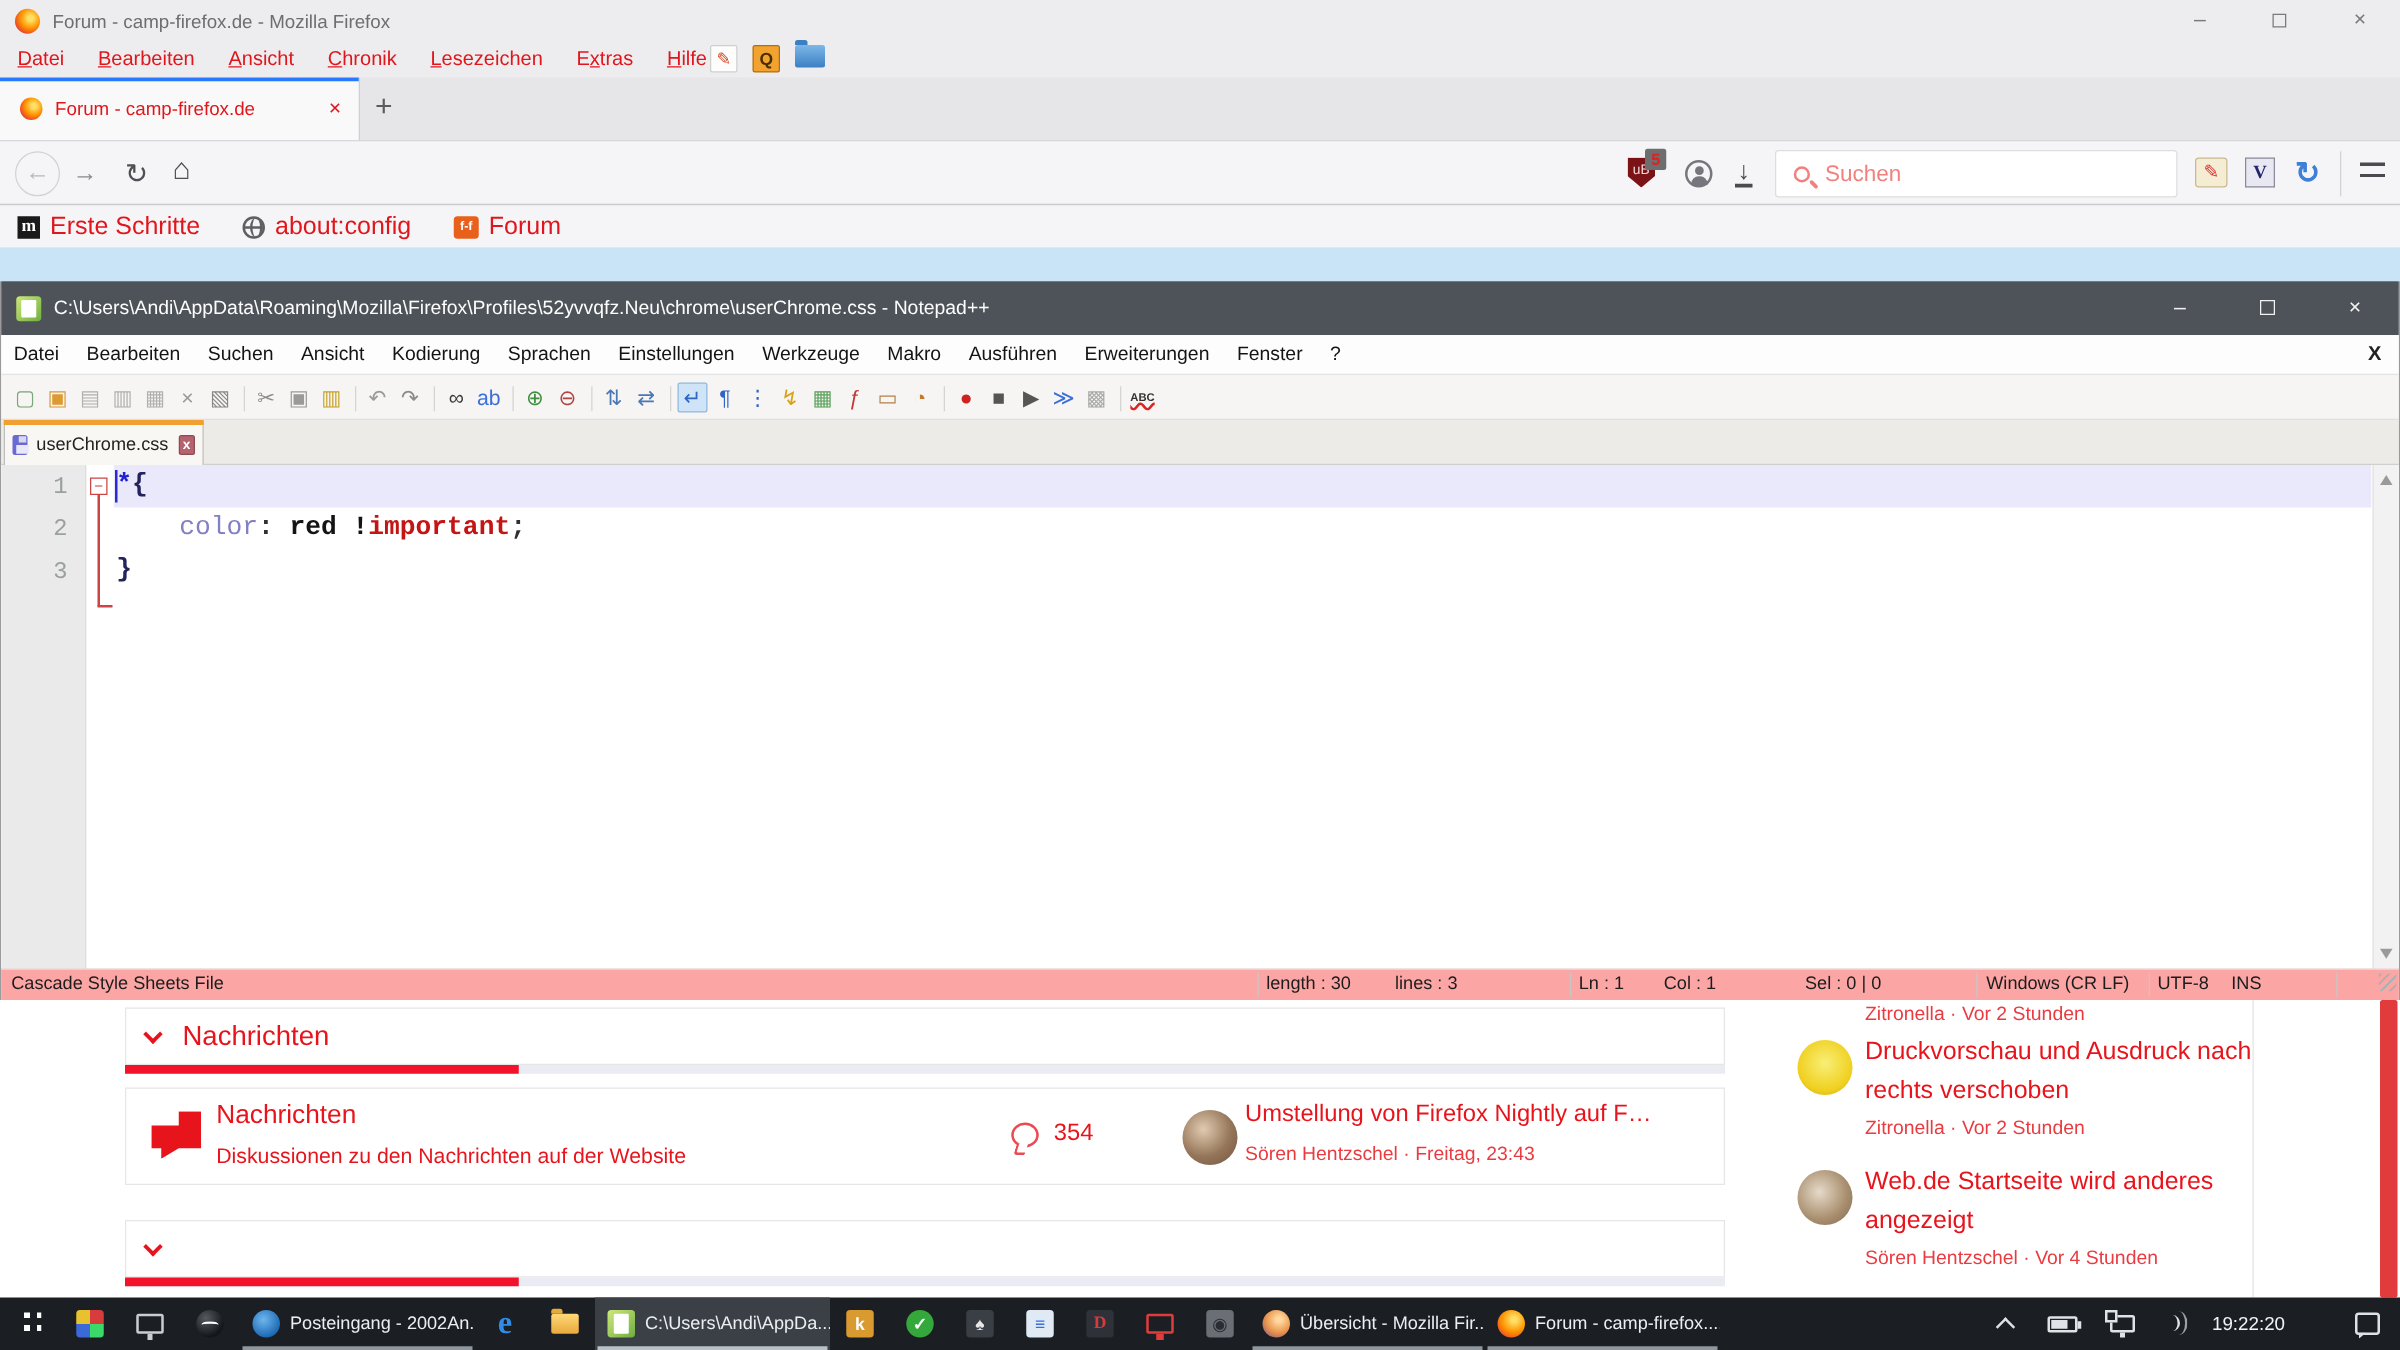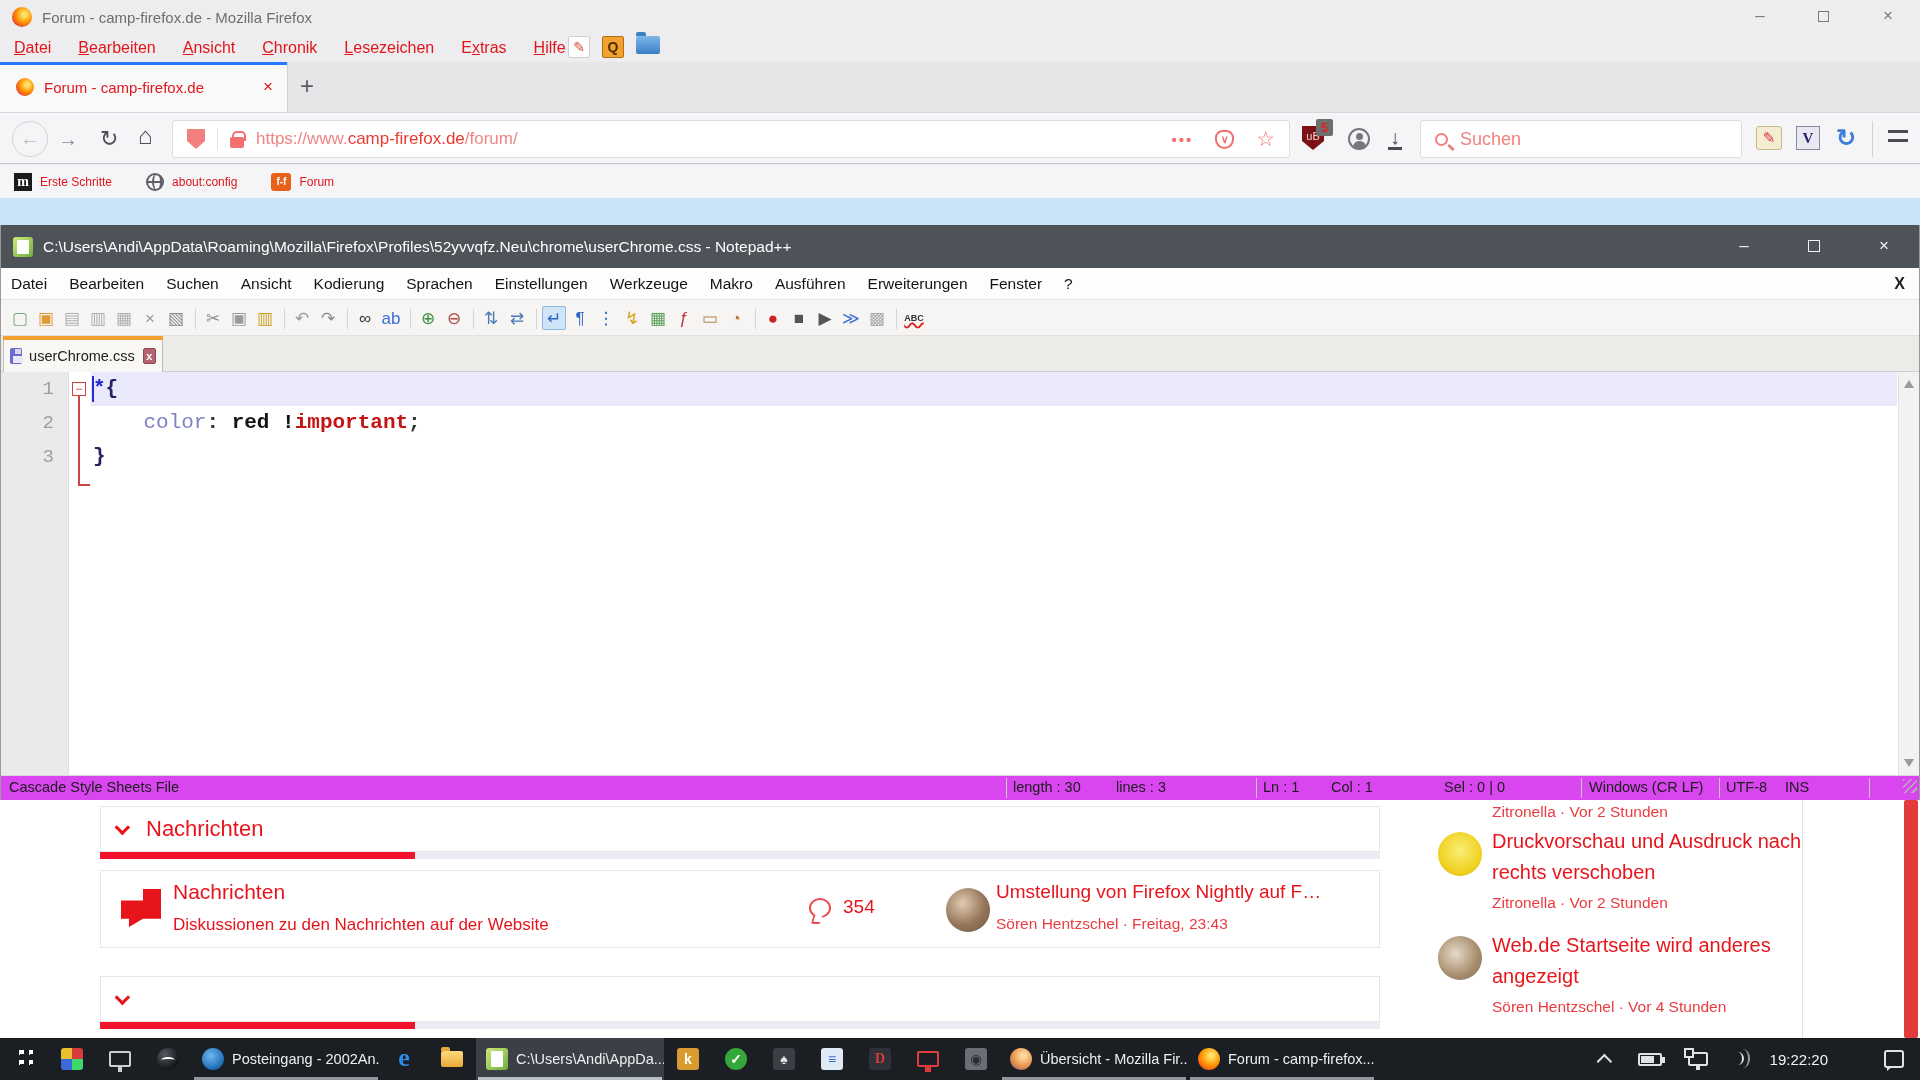--- a/index.html
+++ b/index.html
@@ -56,21 +56,21 @@
   .icon-magnifier::after{content:"";position:absolute;left:10px;top:11px;width:8px;height:3px;background:#f2807f;transform:rotate(45deg);border-radius:2px;}
   .search-input{border:none;outline:none;margin-left:12px;width:240px;font-size:18px;color:#ea3a34;background:transparent;}
   .search-input::placeholder{color:#f2807f;opacity:1;}
   .icon-userscript{position:absolute;left:1756px;top:13px;width:26px;height:24px;background:#f5ecd4;border:1px solid #c9b98a;border-radius:3px;color:#d33;font-size:15px;text-align:center;line-height:22px;}
   .icon-vbox{position:absolute;left:1796px;top:13px;width:24px;height:24px;background:#e8e8f2;border:1px solid #8a8a9a;color:#24246e;font-weight:bold;font-size:15px;text-align:center;line-height:22px;font-family:"Liberation Serif",serif;}
   .icon-swirl{position:absolute;left:1836px;top:11px;color:#3f7fd6;font-size:24px;font-weight:bold;}
   .nav-sep{position:absolute;left:1872px;top:8px;width:1px;height:36px;background:#d2d2d6;}
   .icon-hamburger{position:absolute;left:1888px;top:17px;width:20px;height:16px;background:repeating-linear-gradient(#4a4a50 0 3px,transparent 3px 9px);}
   .ff-bookmarks{position:absolute;left:0;top:165px;width:100%;height:33px;background:#f5f5f7;display:flex;align-items:center;padding-left:14px;}
   .bm-item{display:flex;align-items:center;margin-right:34px;}
-  .bm-label{color:#e0161c;font-size:12px;margin-left:8px;}
+  .bm-label{color:#e0161c;font-size:20px;margin-left:8px;}
   .icon-m{width:18px;height:18px;background:#1a1a1a;color:#fff;font-family:"Liberation Serif",serif;font-weight:bold;font-size:14px;text-align:center;line-height:18px;}
   .icon-globe{position:relative;width:18px;height:18px;border:2px solid #5f5f64;border-radius:50%;}
   .icon-globe::before{content:"";position:absolute;left:-1px;top:6px;width:16px;height:2px;background:#5f5f64;}
   .icon-globe::after{content:"";position:absolute;left:4px;top:-1px;width:6px;height:16px;border:2px solid #5f5f64;border-radius:50%;border-top:none;border-bottom:none;}
   .icon-ff-fav{width:20px;height:18px;background:#e8611c;border-radius:3px;color:#fff;font-size:10px;font-weight:bold;text-align:center;line-height:18px;}
   .page-strip{position:absolute;left:0;top:198px;width:100%;height:27px;background:#c9e4f6;}
 
   
   .npp{position:absolute;left:0;top:225px;width:1920px;height:575px;background:#f4f4f4;border-left:1px solid #9a9a9a;border-right:1px solid #9a9a9a;}
   .np-title{position:absolute;left:0;top:0;width:100%;height:43px;background:#4d5359;display:flex;align-items:center;padding-left:12px;}
@@ -112,21 +112,21 @@
   .tok-value{color:#141414;font-weight:bold;}
   .tok-imp{color:#c41414;font-weight:bold;}
   .fold-box{position:absolute;left:71px;top:10px;width:14px;height:14px;border:1px solid #cc4444;background:#fff;color:#cc4444;font-size:12px;line-height:12px;text-align:center;}
   .fold-vline{position:absolute;left:77px;top:24px;width:1.5px;height:89px;background:#cc4444;}
   .fold-hline{position:absolute;left:77px;top:112px;width:12px;height:1.5px;background:#cc4444;}
   .caret{position:absolute;left:91px;top:4px;width:2px;height:26px;background:#2a2ad0;}
   .np-vscroll{position:absolute;right:0;top:0;width:21px;height:100%;background:#f2f2f2;border-left:1px solid #e2e2e2;}
   .np-vscroll .arr{position:absolute;left:5px;width:0;height:0;border-left:5.5px solid transparent;border-right:5.5px solid transparent;}
   .np-vscroll .arr.up{top:8px;border-bottom:8px solid #9a9a9a;}
   .np-vscroll .arr.down{bottom:8px;border-top:8px solid #9a9a9a;}
-  .np-status{position:absolute;left:0;top:550px;width:100%;height:25px;background:#d946ef;border-top:1px solid #d8d8d8;font-size:14.5px;color:#1c1c1c;}
+  .np-status{position:absolute;left:0;top:550px;width:100%;height:25px;background:#fca5a5;border-top:1px solid #d8d8d8;font-size:14.5px;color:#1c1c1c;}
   .np-status span{position:absolute;top:3px;}
   .st-sep{position:absolute;top:2px;width:1px;height:20px;background:#c6c6c6;}
   .np-grip{position:absolute;right:2px;top:6px;width:14px;height:14px;background:repeating-linear-gradient(135deg,#b0b0b0 0 2px,transparent 2px 5px);}
 
   
   .forum{position:absolute;left:0;top:800px;width:1920px;height:238px;background:#fff;}
   .forum-card{position:absolute;background:#fff;border:1px solid #e6e6e6;}
   .chev{display:inline-block;width:11px;height:11px;border-left:3px solid #e8141c;border-bottom:3px solid #e8141c;transform:rotate(-45deg) translateY(-3px);}
   .sec-title{color:#e8141c;font-size:22px;margin-left:16px;}
   .sec-bar{position:absolute;left:100px;width:1280px;height:7px;background:#ebebf3;}
@@ -237,31 +237,20 @@
       </div>
       <span class="ff-newtab">+</span>
     </div>
 
     <div class="ff-navbar">
       <span class="navbtn nav-back">←</span>
       <span class="navbtn" style="left:58px;color:#8a8a90;">→</span>
       <span class="navbtn" style="left:100px;font-size:22px;">↻</span>
       <span class="navbtn" style="left:138px;font-size:24px;top:16px;">⌂</span>
 
-      <div class="urlbox">
-        <span class="icon-shield"></span>
-        <span class="url-sep"></span>
-        <span class="icon-lock"></span>
-        <span class="url-text"><span class="url-scheme">https://www.</span><span class="url-host">camp-firefox.de</span><span class="url-path">/forum/</span></span>
-        <span class="url-right">
-          <span class="icon-dots">•••</span>
-          <span class="icon-pocket">∨</span>
-          <span class="icon-star">☆</span>
-        </span>
-      </div>
 
       <span class="icon-ublock">uB</span>
       <span class="ublock-badge">5</span>
       <span class="icon-account"></span>
       <span class="icon-download">↓</span>
 
       <div class="searchbox">
         <span class="icon-magnifier"></span>
         <input class="search-input" type="text" placeholder="Suchen" style="">
       </div>

